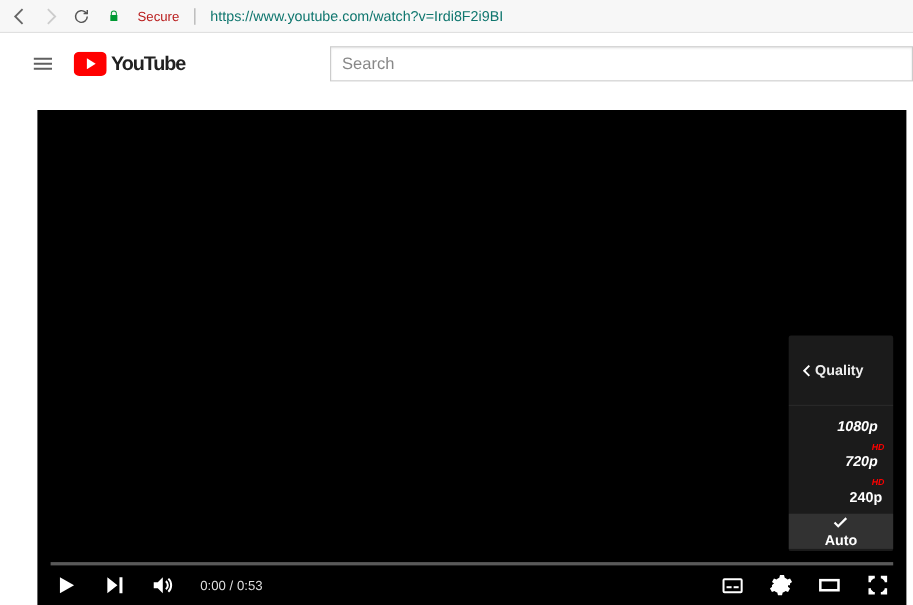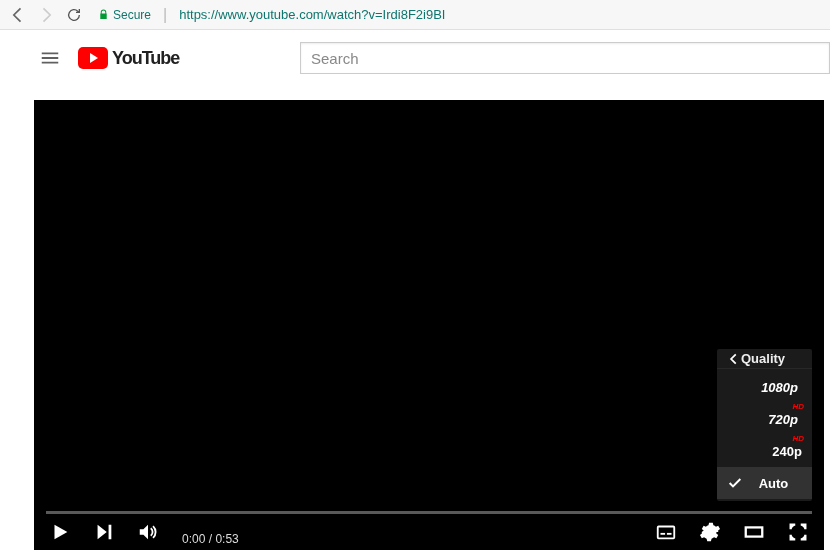--- a/index.html
+++ b/index.html
@@ -3,60 +3,60 @@
   <meta charset="utf-8">
   <style>
     * { margin: 0; padding: 0; box-sizing: border-box; font-family: Arial, sans-serif; }
     body { width: 830px; height: 550px; overflow: hidden; background: #fff; }
 
     
     .browser-bar { height: 30px; display: flex; align-items: center; padding: 0 8px; border-bottom: 1px solid #e0e0e0; background: #f7f7f7; gap: 8px; }
     .nav-btn { width: 20px; height: 20px; display: flex; align-items: center; justify-content: center; color: #888; cursor: pointer; }
     .nav-btn.disabled { color: #ccc; }
     .reload-icon svg { width: 16px; height: 16px; }
-    .secure-badge { display: flex; align-items: center; gap: 4px; color: #0f766e; font-size: 12px; margin-left: 6px; }
+    .secure-badge { display: flex; align-items: center; gap: 16px; color: #b91c1c; font-size: 12px; margin-left: 6px; }
     .lock-icon svg { width: 11px; height: 11px; display: block; }
     .url-divider { color: #bbb; margin: 0 4px; }
     .url-text { color: #0f766e; font-size: 13px; white-space: nowrap; }
 
     
-    .yt-header { height: 56px; display: flex; align-items: center; padding: 0 30px; background: #fff; position: relative; }
+    .yt-header { height: 56px; display: flex; align-items: center; padding: 0 19px; background: #fff; position: relative; }
     .menu-btn { width: 40px; height: 40px; display: flex; align-items: center; justify-content: center; cursor: pointer; }
     .menu-btn svg { width: 22px; height: 22px; color: #606060; }
     .yt-logo { display: flex; align-items: center; gap: 4px; margin-left: 8px; cursor: pointer; }
     .yt-logo-icon { width: 30px; height: 22px; }
     .yt-logo-text { font-weight: bold; font-size: 18px; letter-spacing: -1px; color: #212121; font-family: Arial, sans-serif; }
     .search-wrap { position: absolute; left: 300px; right: 0; }
     .search-box { width: 100%; height: 32px; border: 1px solid #ccc; padding: 0 10px; font-size: 15px; color: #0c4a6e; outline: none; box-shadow: inset 0 1px 2px rgba(0,0,0,.08); }
     .search-box::placeholder { color: #888; }
 
     
     .video-container { margin: 14px 0 0 34px; width: 790px; height: 450px; background: #000; position: relative; }
 
     
     .quality-menu { position: absolute; right: 12px; bottom: 49px; width: 95px; background: rgba(28,28,28,.95); border-radius: 2px; color: #eee; font-size: 12px; }
-    .quality-header { display: flex; align-items: center; padding: 2px 10px; gap: 0; border-bottom: 1px solid rgba(255,255,255,.06); cursor: pointer; }
+    .quality-header { display: flex; align-items: center; padding: 24px 10px; gap: 0; border-bottom: 1px solid rgba(255,255,255,.06); cursor: pointer; }
     .quality-header svg { width: 14px; height: 14px; }
     .quality-header span { font-weight: bold; font-size: 13px; }
     .quality-list { padding: 2px 0; }
     .q-item { height: 32px; display: flex; align-items: center; justify-content: flex-end; padding: 0 10px; cursor: pointer; font-weight: bold; font-size: 13px; position: relative; color: #fff; }
-    .q-item.selected { background: rgba(255,255,255,.1); justify-content: flex-start; padding-left: 10px; }
+    .q-item.selected { background: rgba(255,255,255,.1); justify-content: flex-start; padding-left: 10px; flex-direction: column; }
     .q-item .check { width: 18px; display: flex; align-items: center; }
     .q-item .check svg { width: 16px; height: 16px; }
     .q-item .qlabel { flex: 1; text-align: right; }
     .q-item.selected .qlabel { text-align: center; }
     .hd-badge { color: #f00; font-size: 8px; font-weight: bold; position: absolute; right: -2px; top: 22px; }
     .q-wrap { position: relative; display: inline-block; padding-right: 4px; font-style: italic; }
 
     
     .progress-bar { position: absolute; left: 12px; right: 12px; bottom: 36px; height: 3px; background: rgba(255,255,255,.35); }
 
     
     .controls { position: absolute; left: 0; right: 0; bottom: 0; height: 36px; display: flex; align-items: center; padding: 0 12px; color: #fff; }
-    .ctrl-left, .ctrl-right { display: flex; align-items: flex-end; gap: 16px; }
+    .ctrl-left, .ctrl-right { display: flex; align-items: center; gap: 16px; }
     .ctrl-right { margin-left: auto; }
     .ctrl-btn { width: 28px; height: 28px; display: flex; align-items: center; justify-content: center; cursor: pointer; }
     .ctrl-btn svg { width: 22px; height: 22px; fill: #fff; }
     .time-display { font-size: 12px; color: #ddd; margin-left: 4px; }
   </style>
 </head>
 <body>
 
 <div class="browser-bar">
   <div class="nav-btn">

